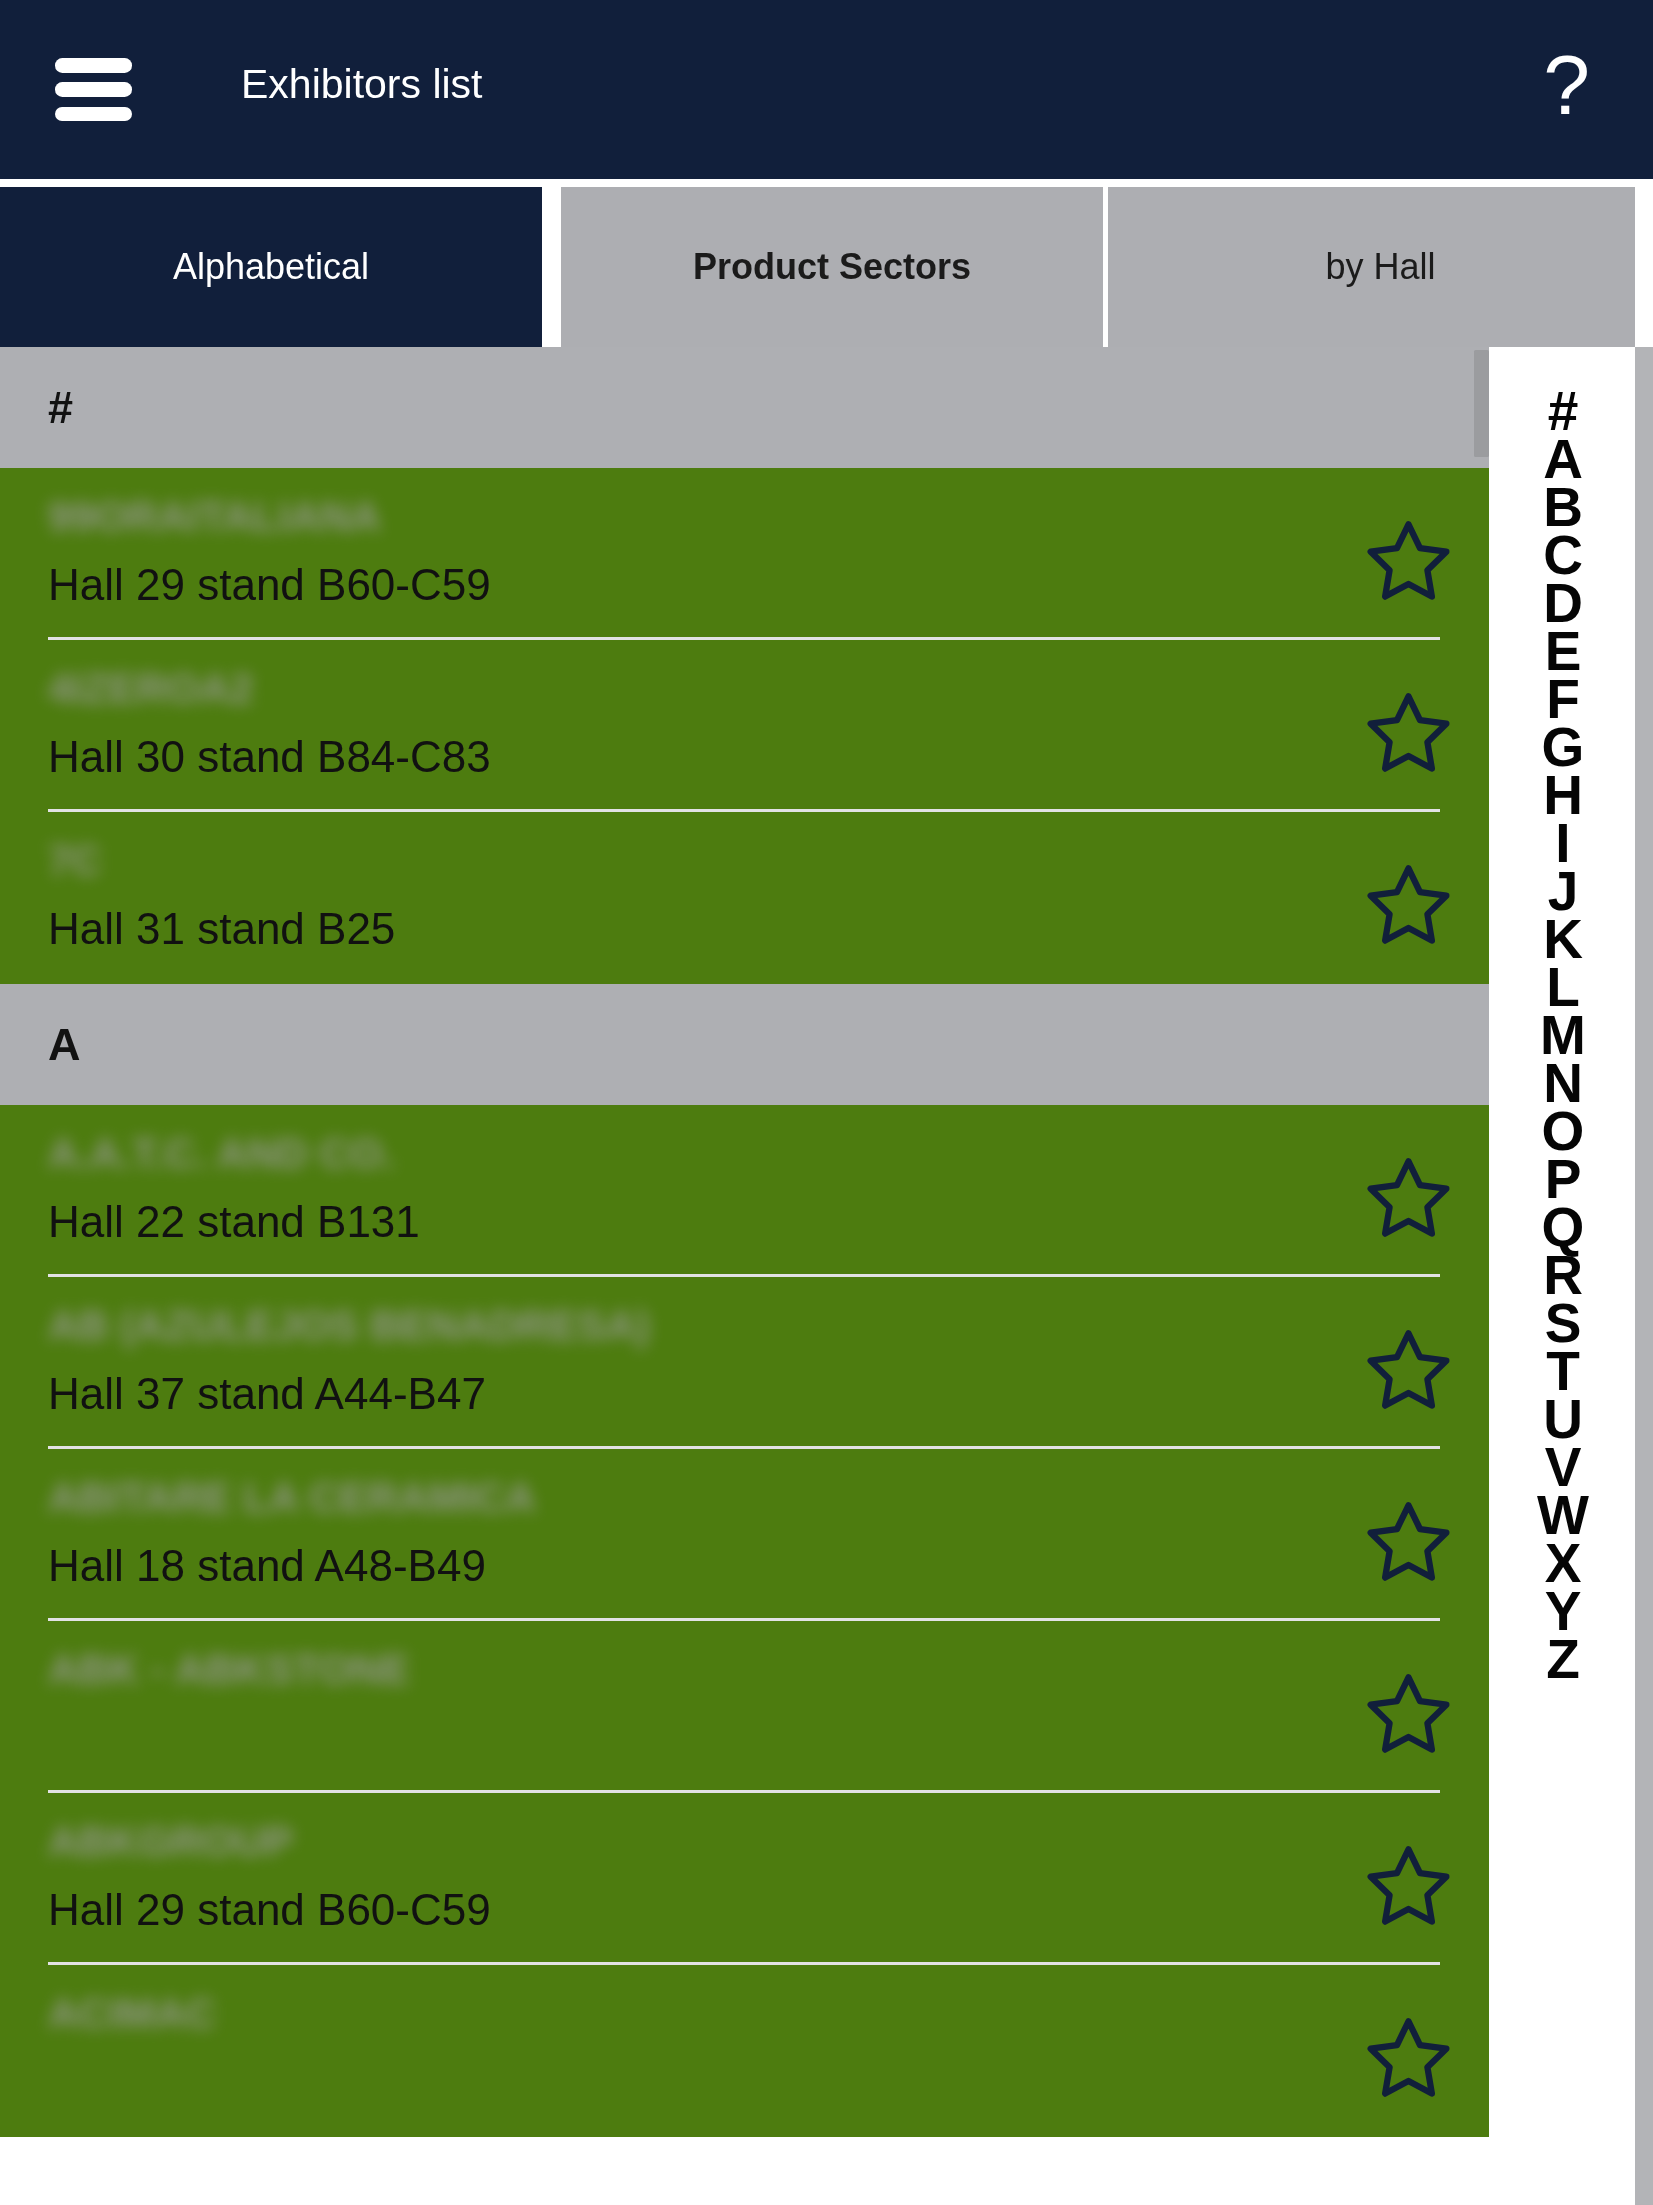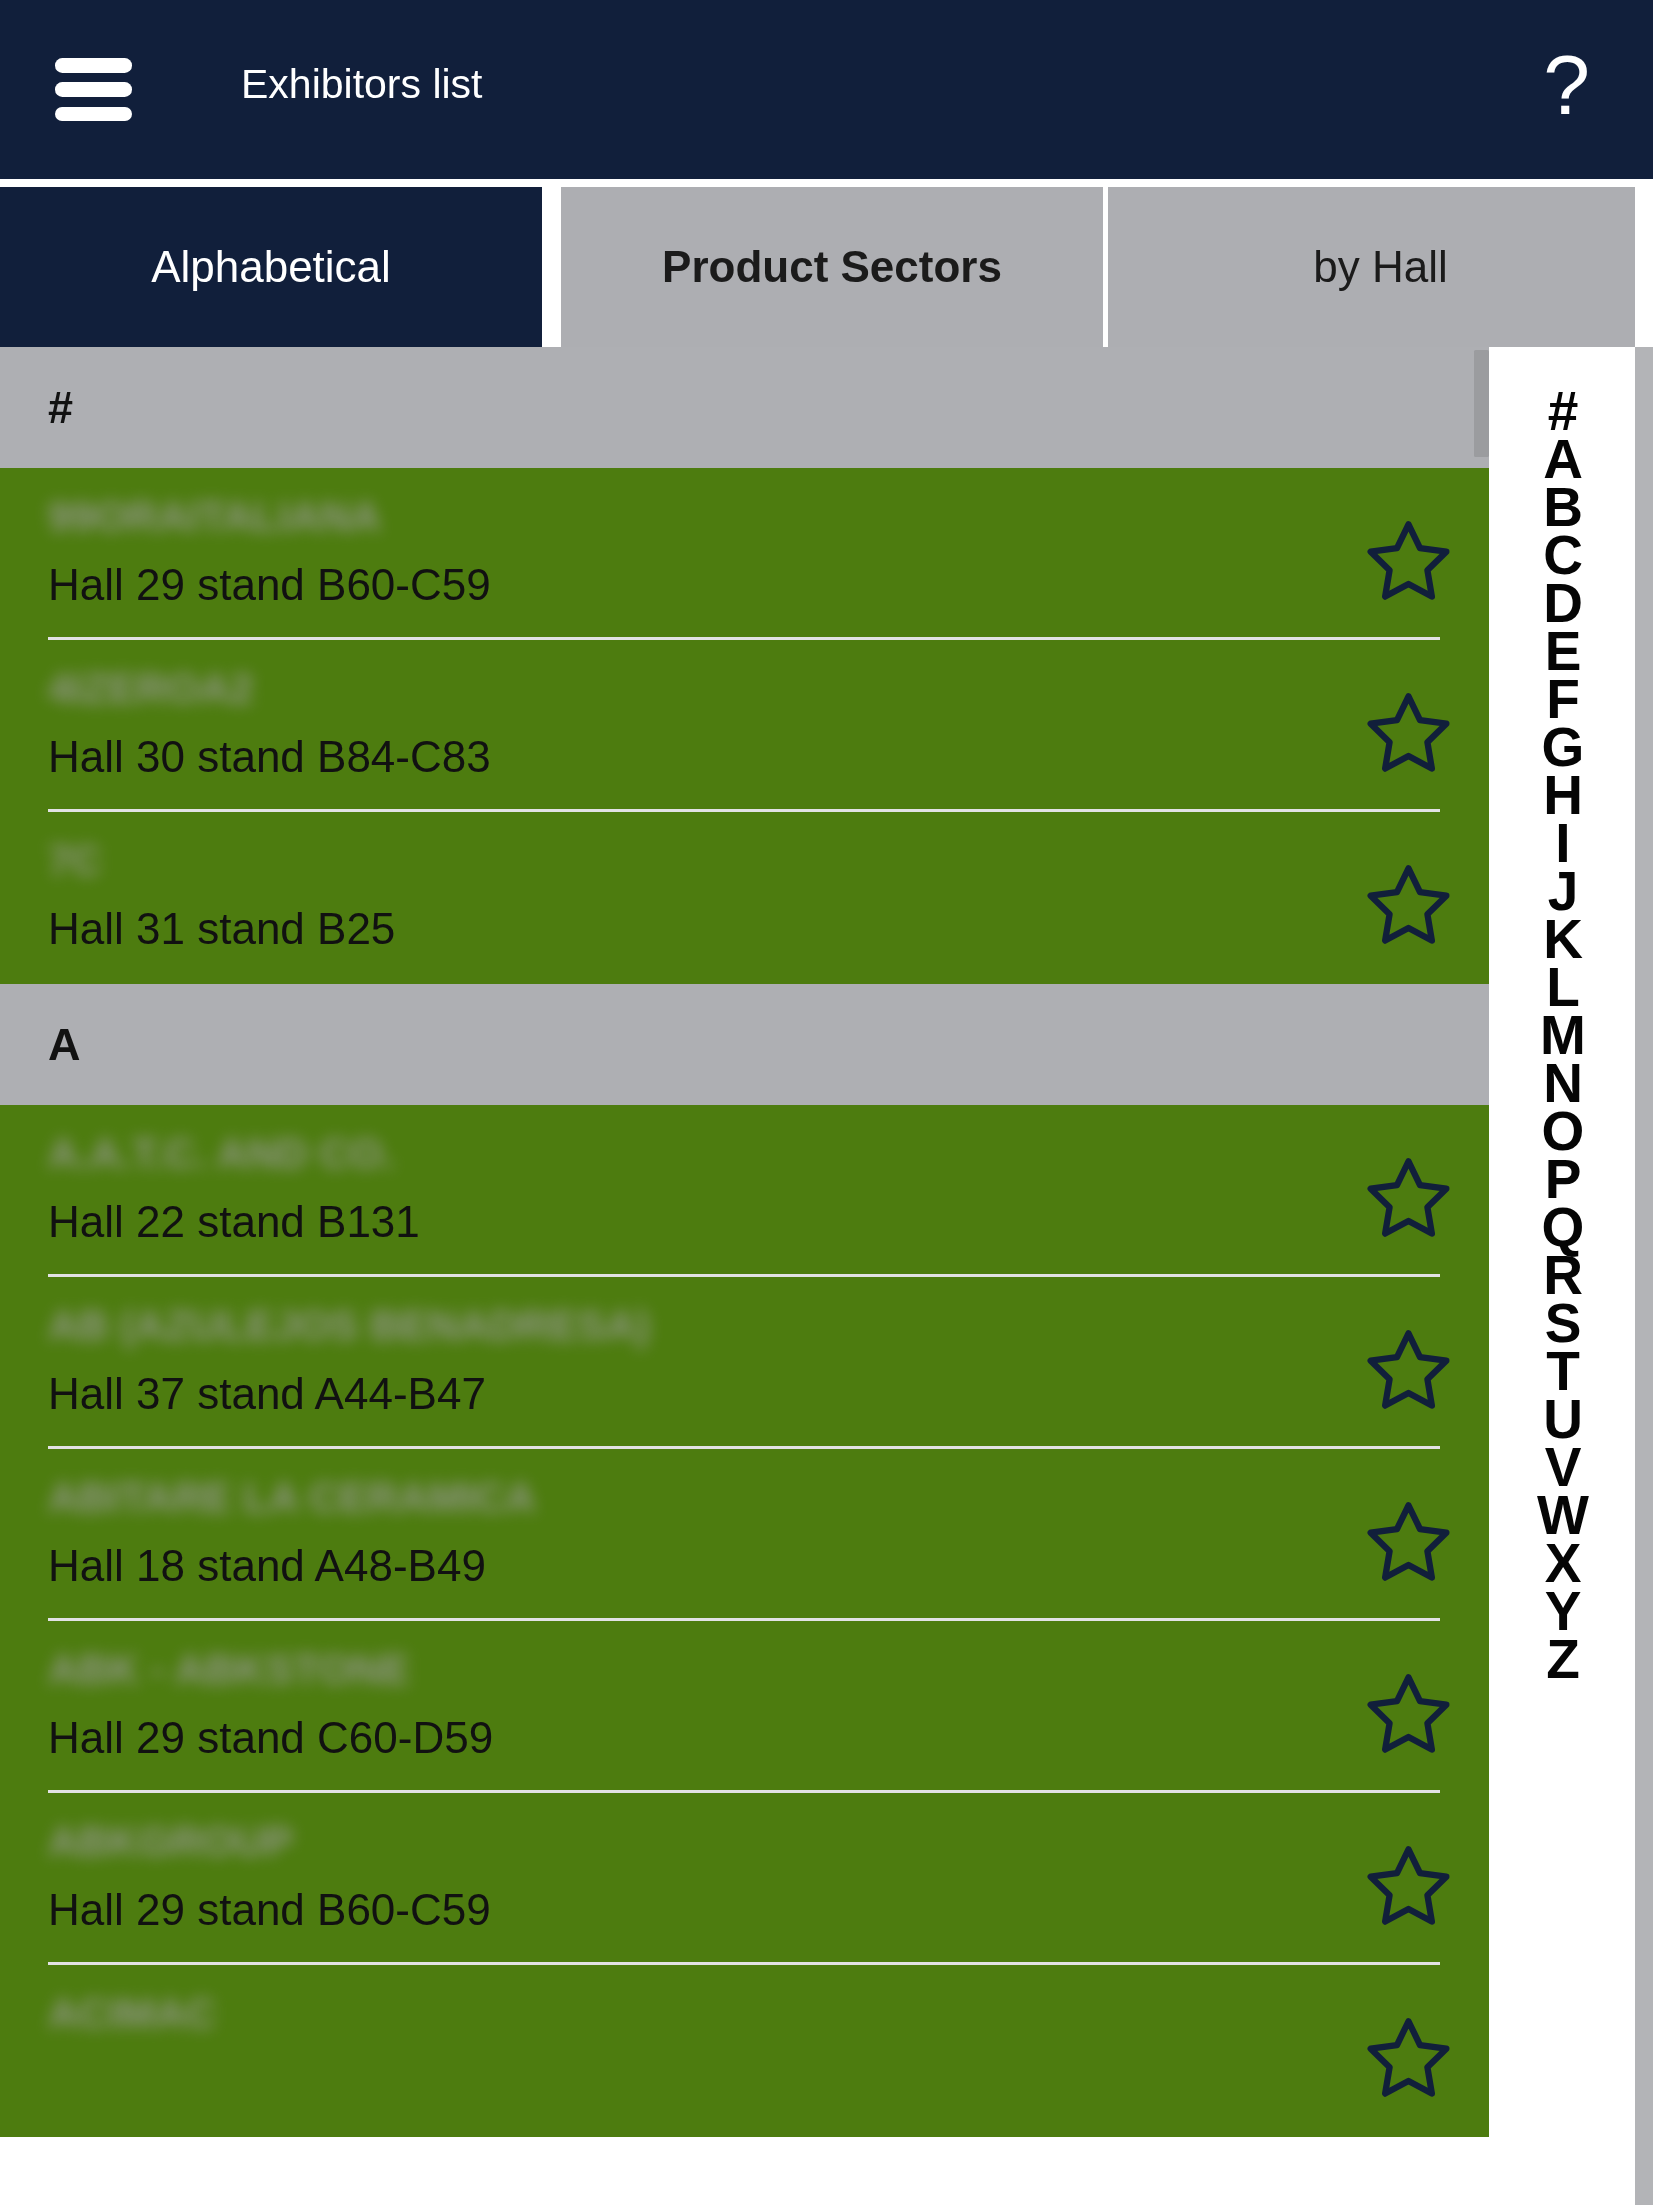--- a/index.html
+++ b/index.html
@@ -85,21 +85,21 @@
     height: 168px;
     background: #ffffff;
   }
   .tab {
     position: absolute;
     top: 8px;
     height: 160px;
     display: flex;
     align-items: center;
     justify-content: center;
-    font-size: 44px;
+    font-size: 36px;
     color: #1b1b1b;
     background: #adaeb2;
     cursor: pointer;
     box-sizing: border-box;
   }
   .tab.active {
     background: #111f3b;
     color: #ffffff;
   }
   .tab-0 { left: 0px;    width: 542px; }
@@ -355,21 +355,20 @@
         <div class="fav">
           <svg viewBox="0 0 24 24" fill="none" stroke="#111f3b" stroke-width="1.7" stroke-linejoin="round" stroke-linecap="round">
               <polygon points="12,2.5 15.1,8.9 22.2,9.9 17.1,14.9 18.3,22 12,18.6 5.7,22 6.9,14.9 1.8,9.9 8.9,8.9"></polygon>
             </svg>
         </div>
         <div class="divider"></div>
       </div>
 
       <div class="row">
         <div class="name">ABK - ABKSTONE</div>
-        <div class="stand">Hall 29 stand C60-D59</div>
         <div class="fav">
           <svg viewBox="0 0 24 24" fill="none" stroke="#111f3b" stroke-width="1.7" stroke-linejoin="round" stroke-linecap="round">
               <polygon points="12,2.5 15.1,8.9 22.2,9.9 17.1,14.9 18.3,22 12,18.6 5.7,22 6.9,14.9 1.8,9.9 8.9,8.9"></polygon>
             </svg>
         </div>
         <div class="divider"></div>
       </div>
 
       <div class="row">
         <div class="name">ABKGROUP</div>

